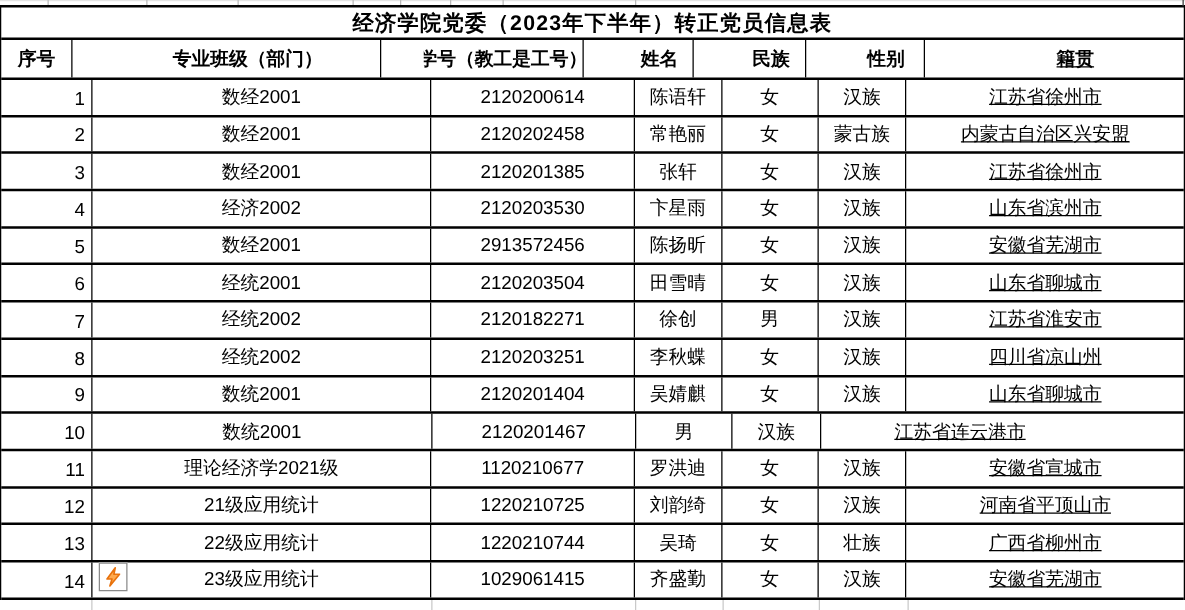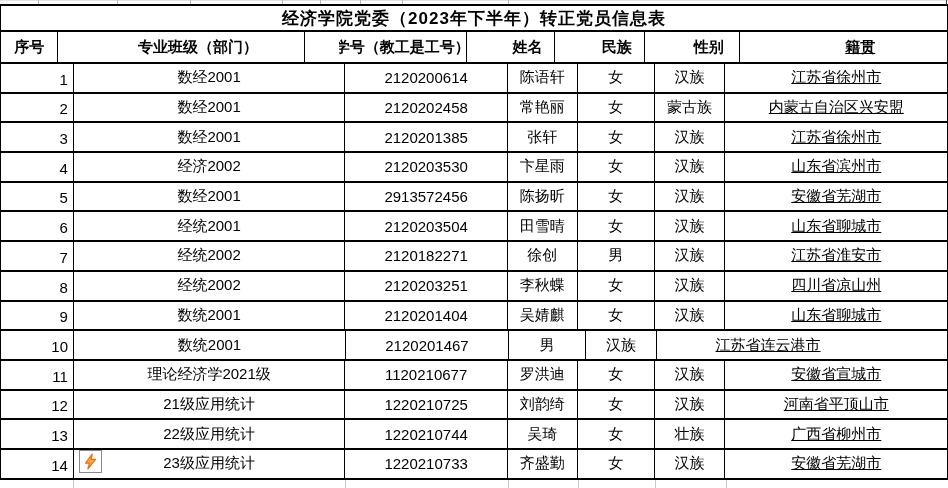--- a/index.html
+++ b/index.html
@@ -224,21 +224,21 @@
           <div class="cell c1">22级应用统计</div>
           <div class="cell c2">1220210744</div>
           <div class="cell c3">吴琦</div>
           <div class="cell c4">女</div>
           <div class="cell c5">壮族</div>
           <div class="cell c6">广西省柳州市</div>
         </div>
         <div class="grid-row data-row">
           <div class="cell c0">14</div>
           <div class="cell c1">23级应用统计</div>
-          <div class="cell c2">1220210733</div>
+          <div class="cell c2">1029061415</div>
           <div class="cell c3">齐盛勤</div>
           <div class="cell c4">女</div>
           <div class="cell c5">汉族</div>
           <div class="cell c6">安徽省芜湖市</div>
         </div>
       </div>
   </div>
 
   <div class="flash-fill-button" title="">
     <span style="display:flex;">

